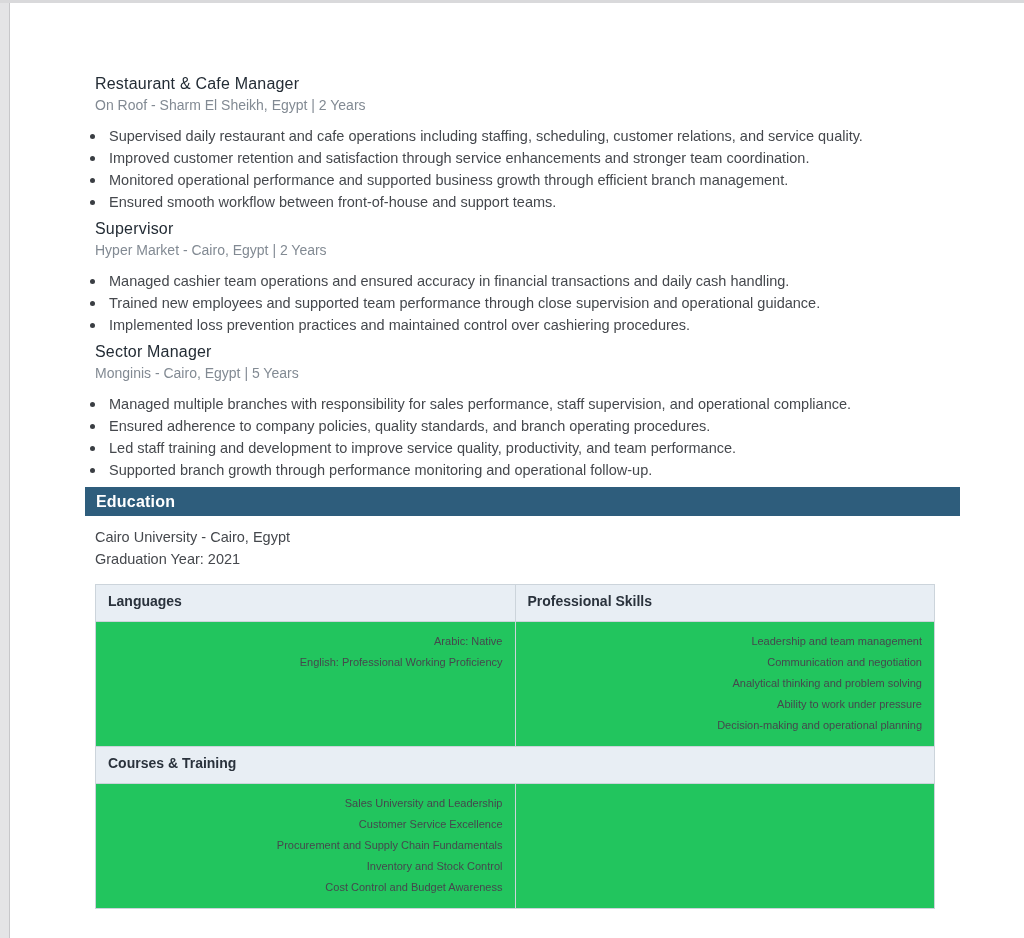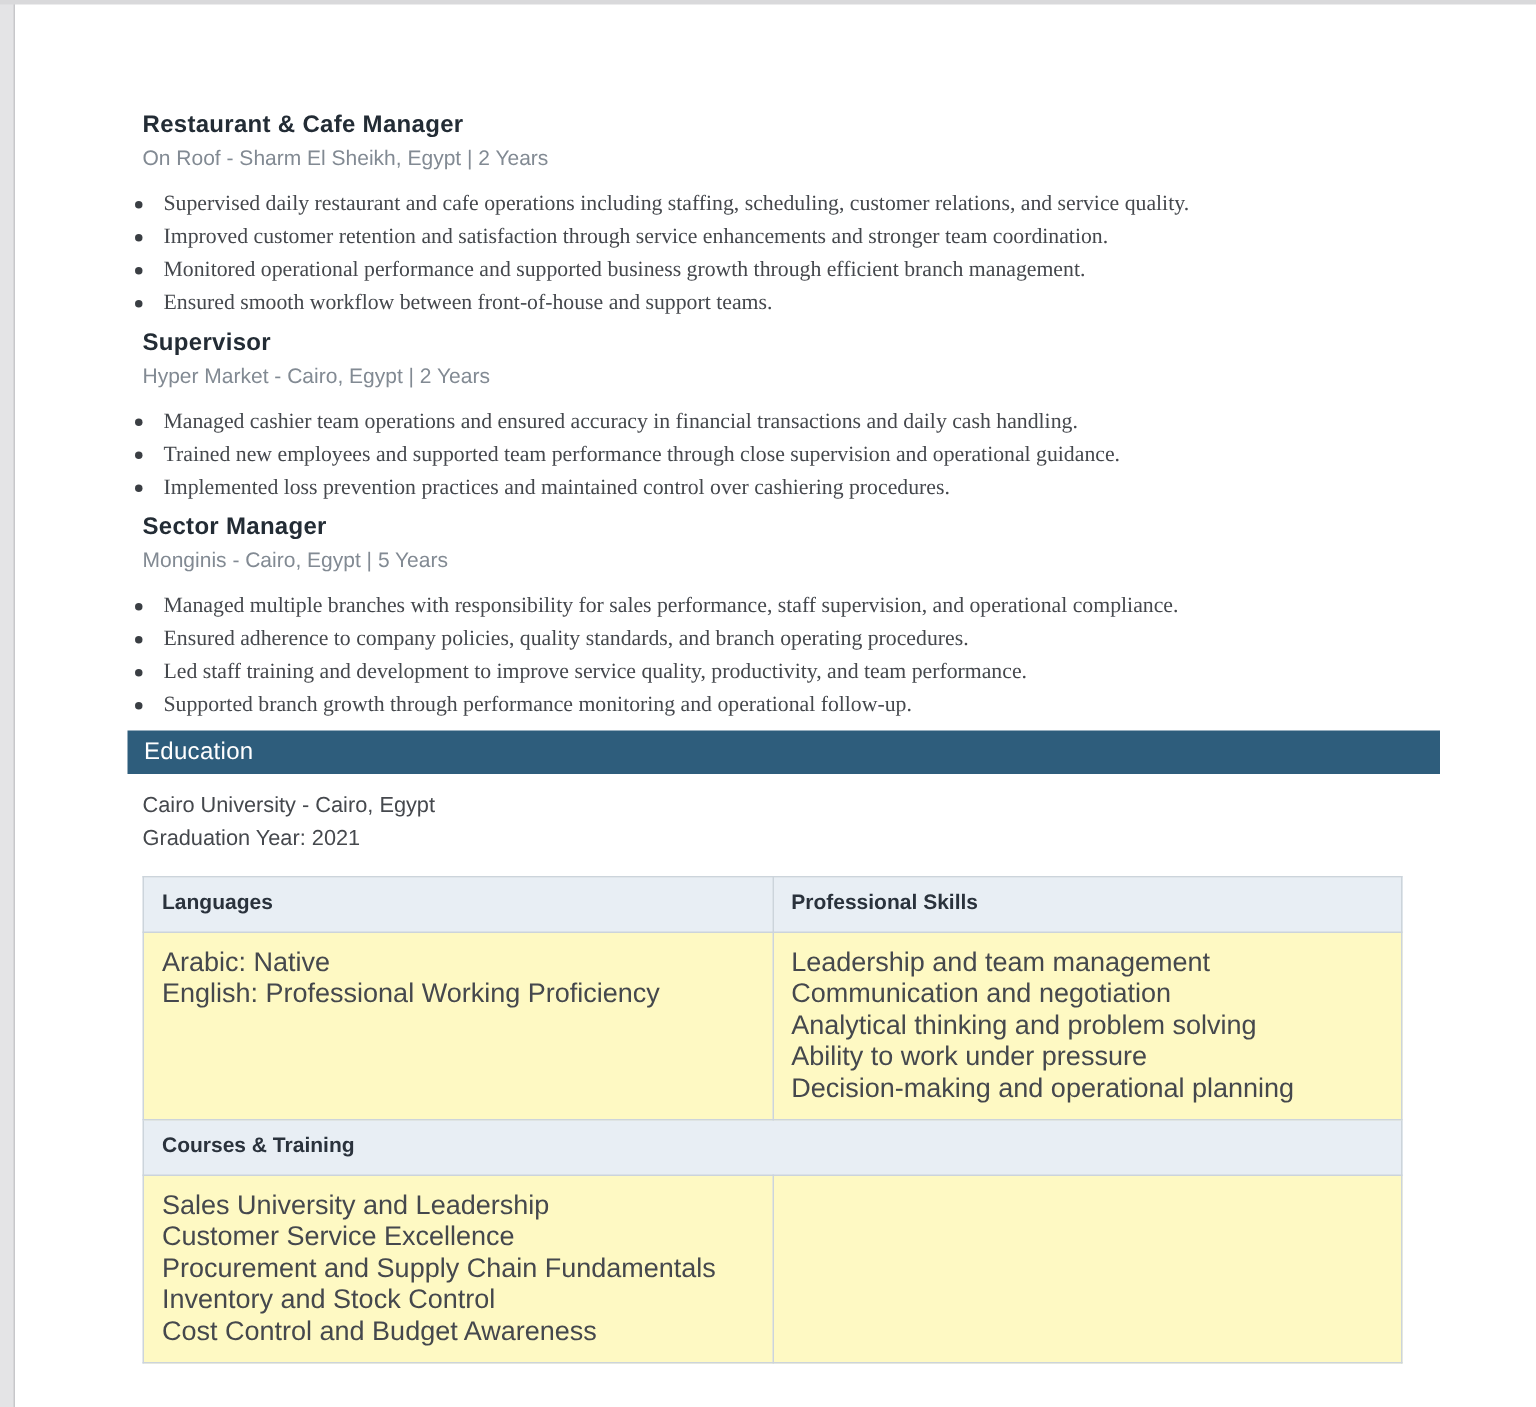--- a/index.html
+++ b/index.html
@@ -17,61 +17,62 @@
   }
   .edge-top {
     position: absolute; left: 0; top: 0; width: 100%; height: 3px;
     background: #d9d9db;
   }
   .content {
     position: absolute; left: 85px; top: 74px; width: 875px;
   }
   .job { margin-left: 10px; }
   .job-title {
-    font-size: 16px; font-weight: bold; color: #232c35;
+    font-size: 16px; font-weight: normal; color: #232c35;
     line-height: 20px; letter-spacing: 0.2px;
   }
   .job-meta {
     font-size: 14px; color: #828a93;
     line-height: 18px; margin-top: 2px;
   }
   .bullets {
-    list-style: none; margin: 11px 0 6px 0; font-family: Liberation Serif, serif;
+    list-style: none; margin: 11px 0 6px 0;
   }
   .bullets li {
     position: relative; padding-left: 28px; margin-left: -4px;
     font-size: 14.5px; line-height: 22px; color: #45484d;
   }
   .bullets li::before {
     content: ""; position: absolute; left: 9px; top: 9px;
     width: 5px; height: 5px; border-radius: 50%; background: #3a3e43;
   }
   .section-bar {
     margin-top: 4px; height: 29px; width: 875px;
     background: #2e5d7c; color: #ffffff;
     display: flex; align-items: center; padding-left: 11px;
-    font-size: 16px; font-weight: normal; letter-spacing: 0.2px;
+    font-size: 16px; font-weight: bold; letter-spacing: 0.2px;
   }
   .edu-block { margin: 10px 0 0 10px; }
   .edu-degree { font-size: 14.5px; font-weight: bold; color: #232c35; line-height: 22px; }
   .edu-line { font-size: 14.5px; color: #45484d; line-height: 22px; }
   .skills-table {
     margin: 14px 0 0 10px; width: 840px;
     border-collapse: collapse; table-layout: fixed;
   }
   .skills-table th, .skills-table td {
     border: 1px solid #ccd4db; text-align: left; vertical-align: top;
   }
   .skills-table th {
     background: #e8eef4; font-size: 14px; font-weight: bold; color: #2a323c;
     padding: 8px 12px; height: 37px;
   }
   .skills-table td {
-    background: #fef9c3; font-size: 18px; color: #45484d;
+    background: #22c55e; font-size: 11px; color: #45484d;
     padding: 9px 12px 10px 12px;
+    text-align: right;
   }
   .skills-table td div { line-height: 21px; }
   .cell-tall { height: 121px; }
   .cell-tall2 { height: 120px; }
 </style>
 </head>
 <body>
 
 <div class="edge-left"></div>
 <div class="edge-top"></div>

